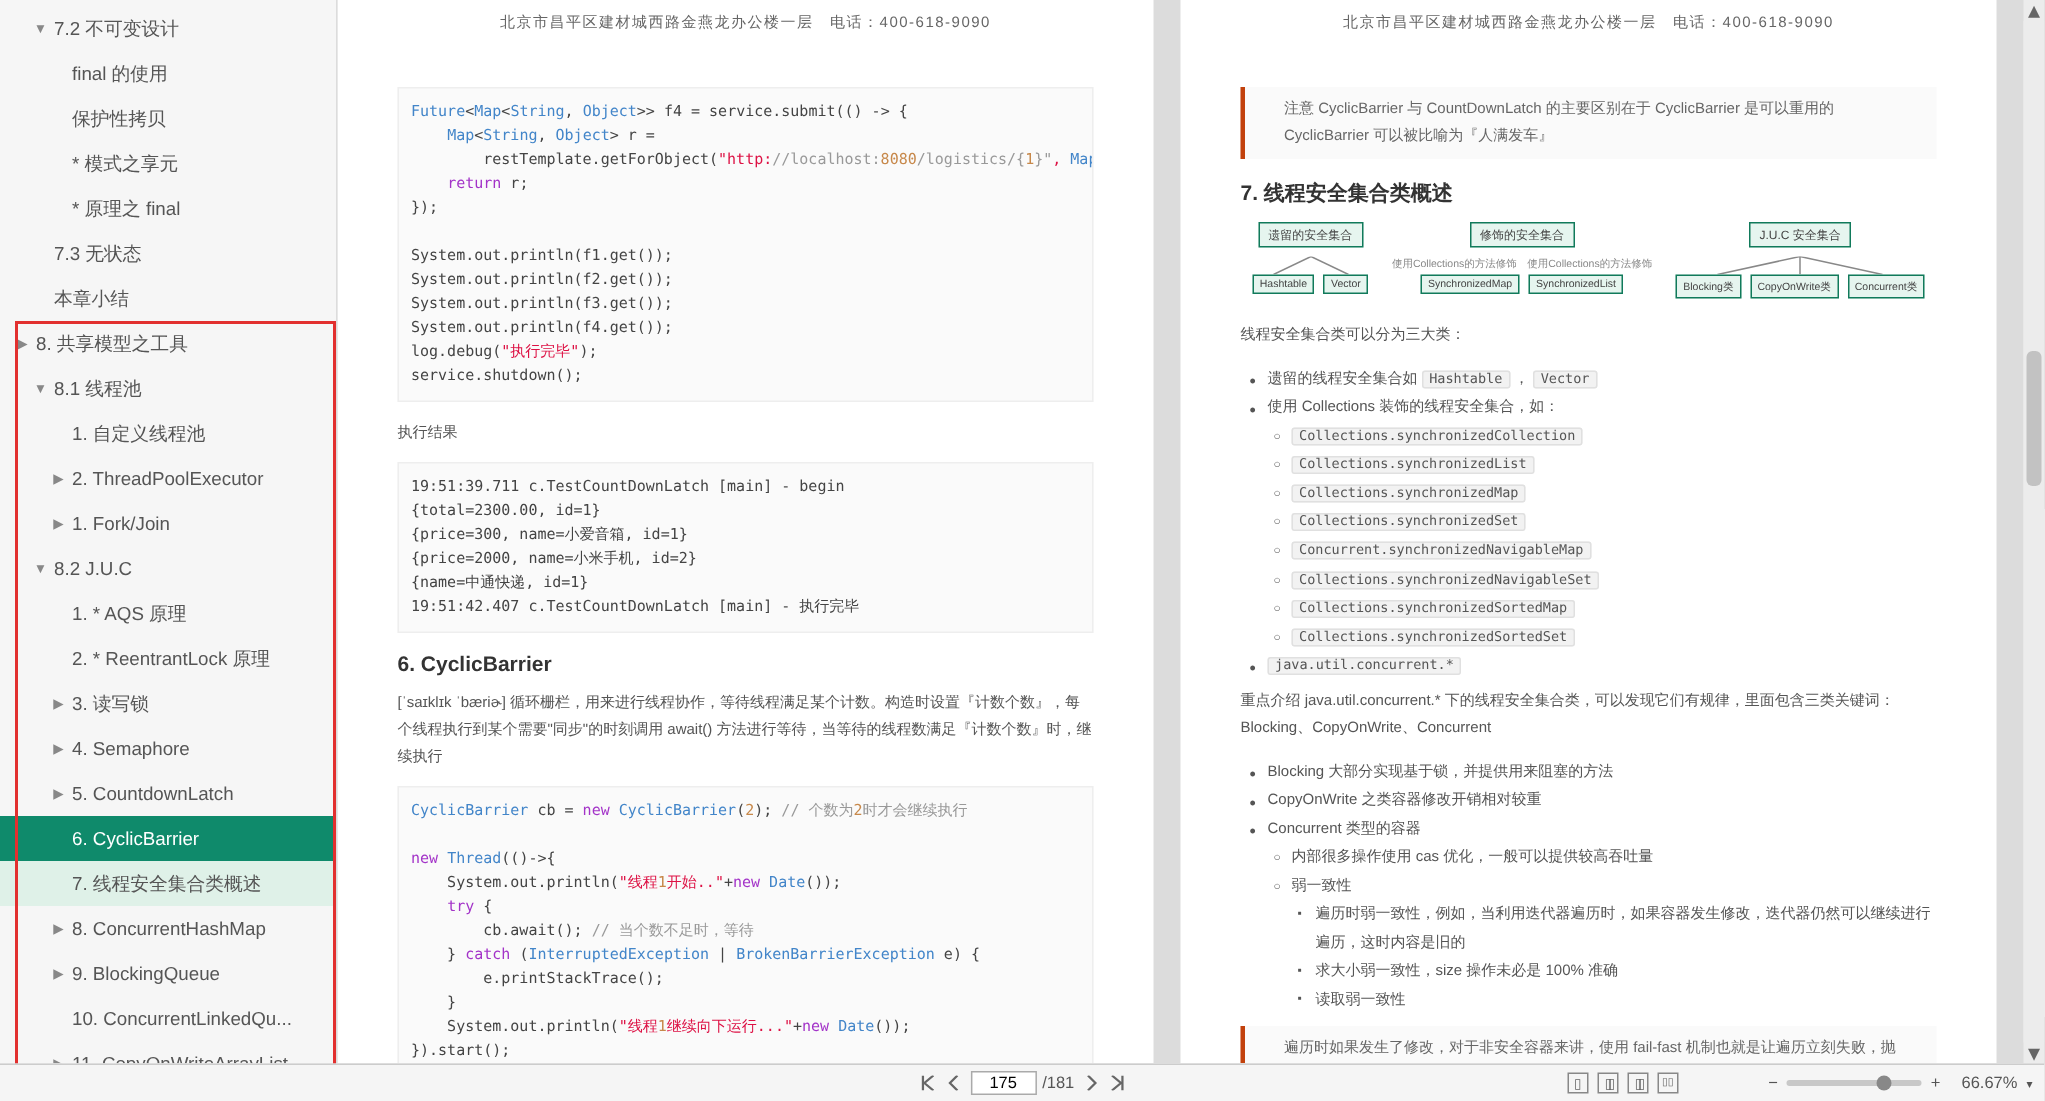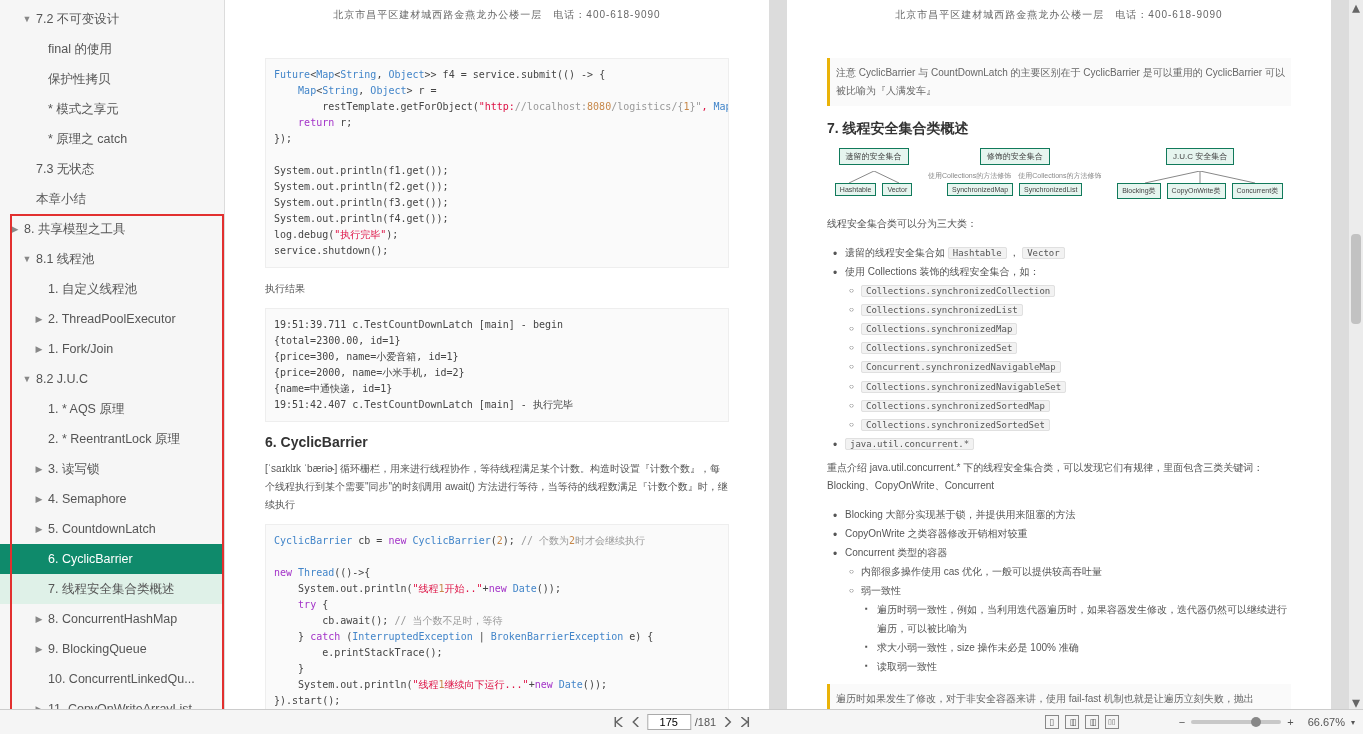--- a/index.html
+++ b/index.html
@@ -26,21 +26,21 @@
   .cmt { color: #999; }
   h3 { font-size: 14px; font-weight: 700; color: #333; margin: 12px 0 10px; }
   .para { font-size: 10px; color: #555; line-height: 1.8; margin-bottom: 10px; }
   .li { font-size: 10px; color: #555; line-height: 1.9; margin-left: 18px; position: relative; }
   .li::before { content: "•"; position: absolute; left: -12px; font-size: 12px; }
   .li2 { font-size: 10px; color: #555; line-height: 1.9; margin-left: 34px; position: relative; }
   .li2::before { content: "○"; position: absolute; left: -12px; font-size: 8px; top: 2px; }
   .li3 { font-size: 10px; color: #555; line-height: 1.9; margin-left: 50px; position: relative; }
   .li3::before { content: "▪"; position: absolute; left: -12px; font-size: 8px; top: 1px; }
   .tag { background: #f2f2f2; border: 1px solid #e0e0e0; border-radius: 2px; padding: 0 4px; font-family: Consolas, monospace; font-size: 9px; }
-  .callout { border-left: 3px solid #eab308; background: #fafafa; padding: 6px 6px; font-size: 10px; color: #666; line-height: 1.8; margin-bottom: 14px; }
+  .callout { border-left: 3px solid #c2410c; background: #fafafa; padding: 6px 26px; font-size: 10px; color: #666; line-height: 1.8; margin-bottom: 14px; }
   .diagram { display: flex; justify-content: space-around; margin: 10px 0 16px; font-size: 8px; text-align: center; }
   .diag-top { border: 1px solid #117a5b; background: #e6f5ef; padding: 2px 6px; margin: 0 auto 6px; width: fit-content; font-size: 8px; color: #444;}
   .diag-sub-row { display: flex; gap: 6px; justify-content: center; }
   .diag-sub { border: 1px solid #117a5b; background: #e6f5ef; padding: 2px 4px; font-size: 7px; color: #444; white-space: nowrap;}
   .diag-mid { font-size: 7px; color: #888; margin: 2px 0; }
   .diag-group svg { display: block; margin: 0 auto; }
 
   .bottombar { height: 25px; background: #f5f5f5; border-top: 1px solid #ccc; display: flex; align-items: center; font-size: 11px; color: #555; padding: 0 8px; justify-content: flex-end; }
   .page-nav { display: flex; align-items: center; gap: 4px; position: absolute; left: 50%; transform: translateX(-50%); }
   .page-input { width: 44px; height: 16px; text-align: center; font-size: 11px; border: 1px solid #aaa; }
@@ -72,21 +72,21 @@
       <div class="side-item lvl2">
         <span class="arrow"></span>
         <span>保护性拷贝</span>
       </div>
       <div class="side-item lvl2">
         <span class="arrow"></span>
         <span>* 模式之享元</span>
       </div>
       <div class="side-item lvl2">
         <span class="arrow"></span>
-        <span>* 原理之 catch</span>
+        <span>* 原理之 final</span>
       </div>
       <div class="side-item lvl1">
         <span class="arrow"></span>
         <span>7.3 无状态</span>
       </div>
       <div class="side-item lvl1">
         <span class="arrow"></span>
         <span>本章小结</span>
       </div>
       <div class="side-item lvl0">
@@ -266,21 +266,21 @@
             <div class="li2"><span class="tag">Collections.synchronizedSortedSet</span></div>
           </div>
         <div class="li"><span class="tag">java.util.concurrent.*</span></div>
         <div class="para" style="margin-top:6px">重点介绍 java.util.concurrent.* 下的线程安全集合类，可以发现它们有规律，里面包含三类关键词：Blocking、CopyOnWrite、Concurrent</div>
 
         <div class="li">Blocking 大部分实现基于锁，并提供用来阻塞的方法</div>
         <div class="li">CopyOnWrite 之类容器修改开销相对较重</div>
         <div class="li">Concurrent 类型的容器</div>
         <div class="li2">内部很多操作使用 cas 优化，一般可以提供较高吞吐量</div>
         <div class="li2">弱一致性</div>
-        <div class="li3">遍历时弱一致性，例如，当利用迭代器遍历时，如果容器发生修改，迭代器仍然可以继续进行遍历，可以被比喻为</div>
+        <div class="li3">遍历时弱一致性，例如，当利用迭代器遍历时，如果容器发生修改，迭代器仍然可以继续进行遍历，这时内容是旧的</div>
         <div class="li3">求大小弱一致性，size 操作未必是 100% 准确</div>
         <div class="li3">读取弱一致性</div>
 
         <div class="callout" style="margin-top:8px">遍历时如果发生了修改，对于非安全容器来讲，使用 fail-fast 机制也就是让遍历立刻失败，抛出ConcurrentModificationException，不再继续遍历</div>
       </div>
     </div>
     <div class="scroll-stub">
       <div class="scroll-arrow">▴</div>
       <div class="scroll-track">
           <div class="scroll-thumb"></div>

